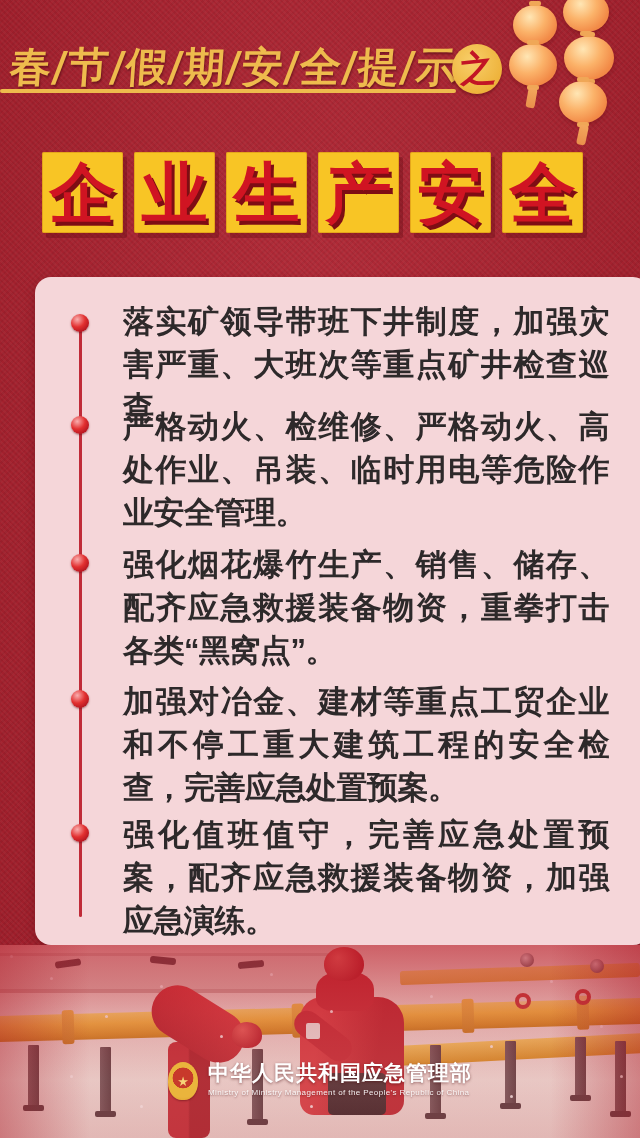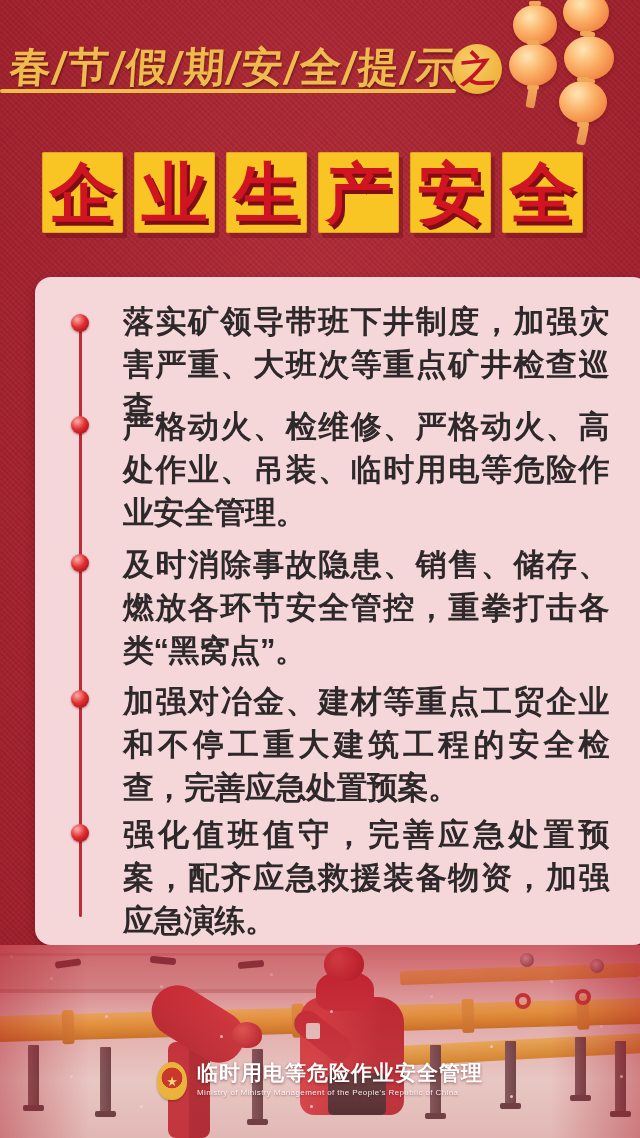--- a/index.html
+++ b/index.html
@@ -265,21 +265,21 @@
     <div class="bullet-item bi1">
       <span class="bullet-dot"></span>
       <div class="bullet-text">落实矿领导带班下井制度，加强灾害严重、大班次等重点矿井检查巡查。</div>
     </div>
     <div class="bullet-item bi2">
       <span class="bullet-dot"></span>
       <div class="bullet-text">严格动火、检维修、严格动火、高处作业、吊装、临时用电等危险作业安全管理。</div>
     </div>
     <div class="bullet-item bi3">
       <span class="bullet-dot"></span>
-      <div class="bullet-text">及时消除事故隐患、销售、储存、燃放各环节安全管控，重拳打击各类“黑窝点”。</div>
+      <div class="bullet-text">强化烟花爆竹生产、销售、储存、配齐应急救援装备物资，重拳打击各类“黑窝点”。</div>
     </div>
     <div class="bullet-item bi4">
       <span class="bullet-dot"></span>
       <div class="bullet-text">加强对冶金、建材等重点工贸企业和不停工重大建筑工程的安全检查，完善应急处置预案。</div>
     </div>
     <div class="bullet-item bi5">
       <span class="bullet-dot"></span>
       <div class="bullet-text">强化值班值守，完善应急处置预案，配齐应急救援装备物资，加强应急演练。</div>
     </div>
   </div>
@@ -328,18 +328,18 @@
 
     <div class="snow-dots"></div>
     <div class="photo-tint"></div>
   </div>
 
   <div class="footer">
     <div class="emblem">
       <span>★</span>
     </div>
     <div class="footer-texts">
-      <div class="org-cn">临时用电等危险作业安全管理</div>
+      <div class="org-cn">中华人民共和国应急管理部</div>
       <div class="org-en">Ministry of Ministry Management of the People's Republic of China</div>
     </div>
   </div>
 
 </div>
 
 </body></html>

